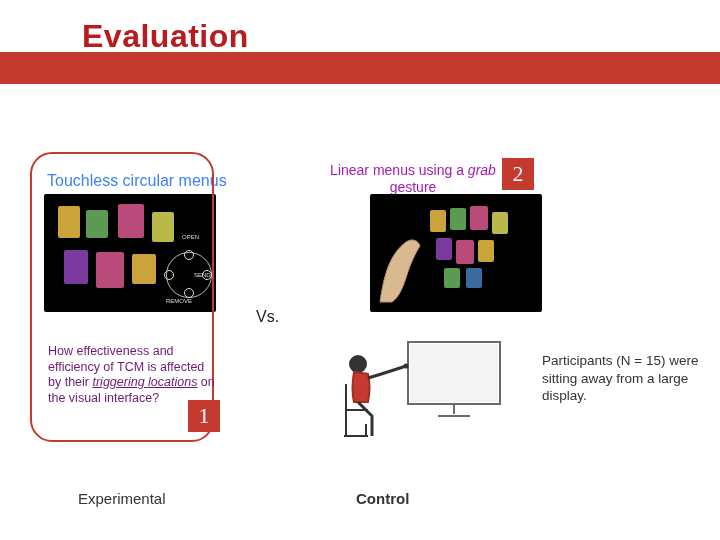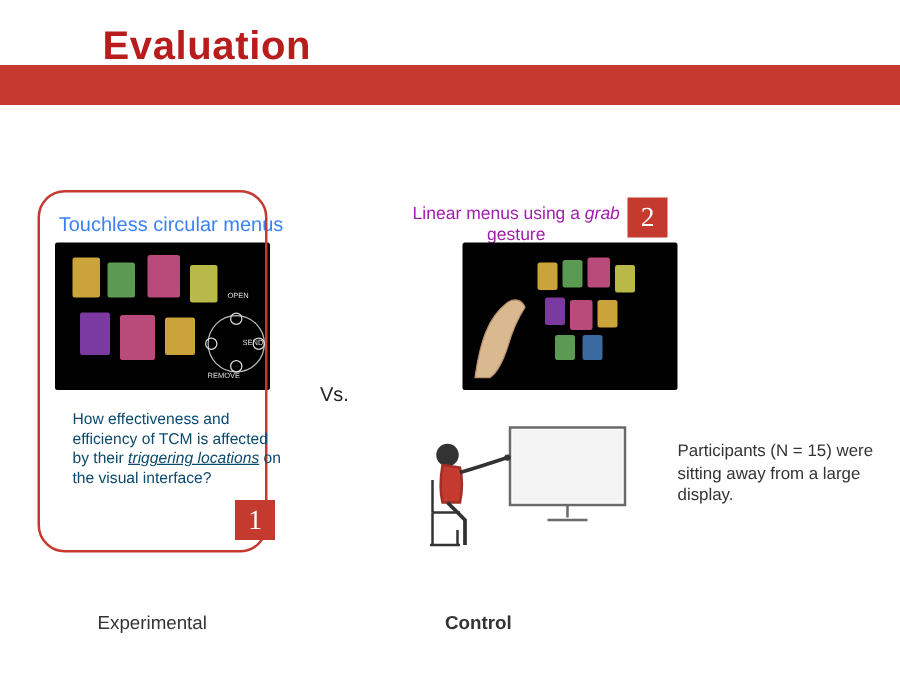--- a/index.html
+++ b/index.html
@@ -42,21 +42,21 @@
   .photo-right .t3{left:100px;top:12px;width:18px;height:24px;background:#b94b7a;}
   .photo-right .t4{left:122px;top:18px;width:16px;height:22px;background:#b9b94a;}
   .photo-right .t5{left:66px;top:44px;width:16px;height:22px;background:#7a3aa0;}
   .photo-right .t6{left:86px;top:46px;width:18px;height:24px;background:#b94b7a;}
   .photo-right .t7{left:108px;top:46px;width:16px;height:22px;background:#caa33a;}
   .photo-right .t8{left:74px;top:74px;width:16px;height:20px;background:#5a9a53;}
   .photo-right .t9{left:96px;top:74px;width:16px;height:20px;background:#3a6aa0;}
   .photo-right .arm{position:absolute;left:6px;top:40px;width:48px;height:70px;}
 
   
-  .q-block { position: absolute; left: 48px; top: 328px; width: 170px; font-size: 12.5px; color: #0c4a6e; line-height: 1.25; margin-left: 10px; }
+  .q-block { position: absolute; left: 48px; top: 344px; width: 170px; font-size: 12.5px; color: #701a75; line-height: 1.25; }
   .q-block em{font-style:italic;}
   .q-block u{ text-decoration: underline; }
 
   
   .p-block { position: absolute; left: 542px; top: 352px; width: 160px; font-size: 13.5px; color: #333; line-height: 1.3; }
 
   
   .illus { position:absolute; left: 324px; top: 336px; width: 180px; height: 108px; }
 
   

